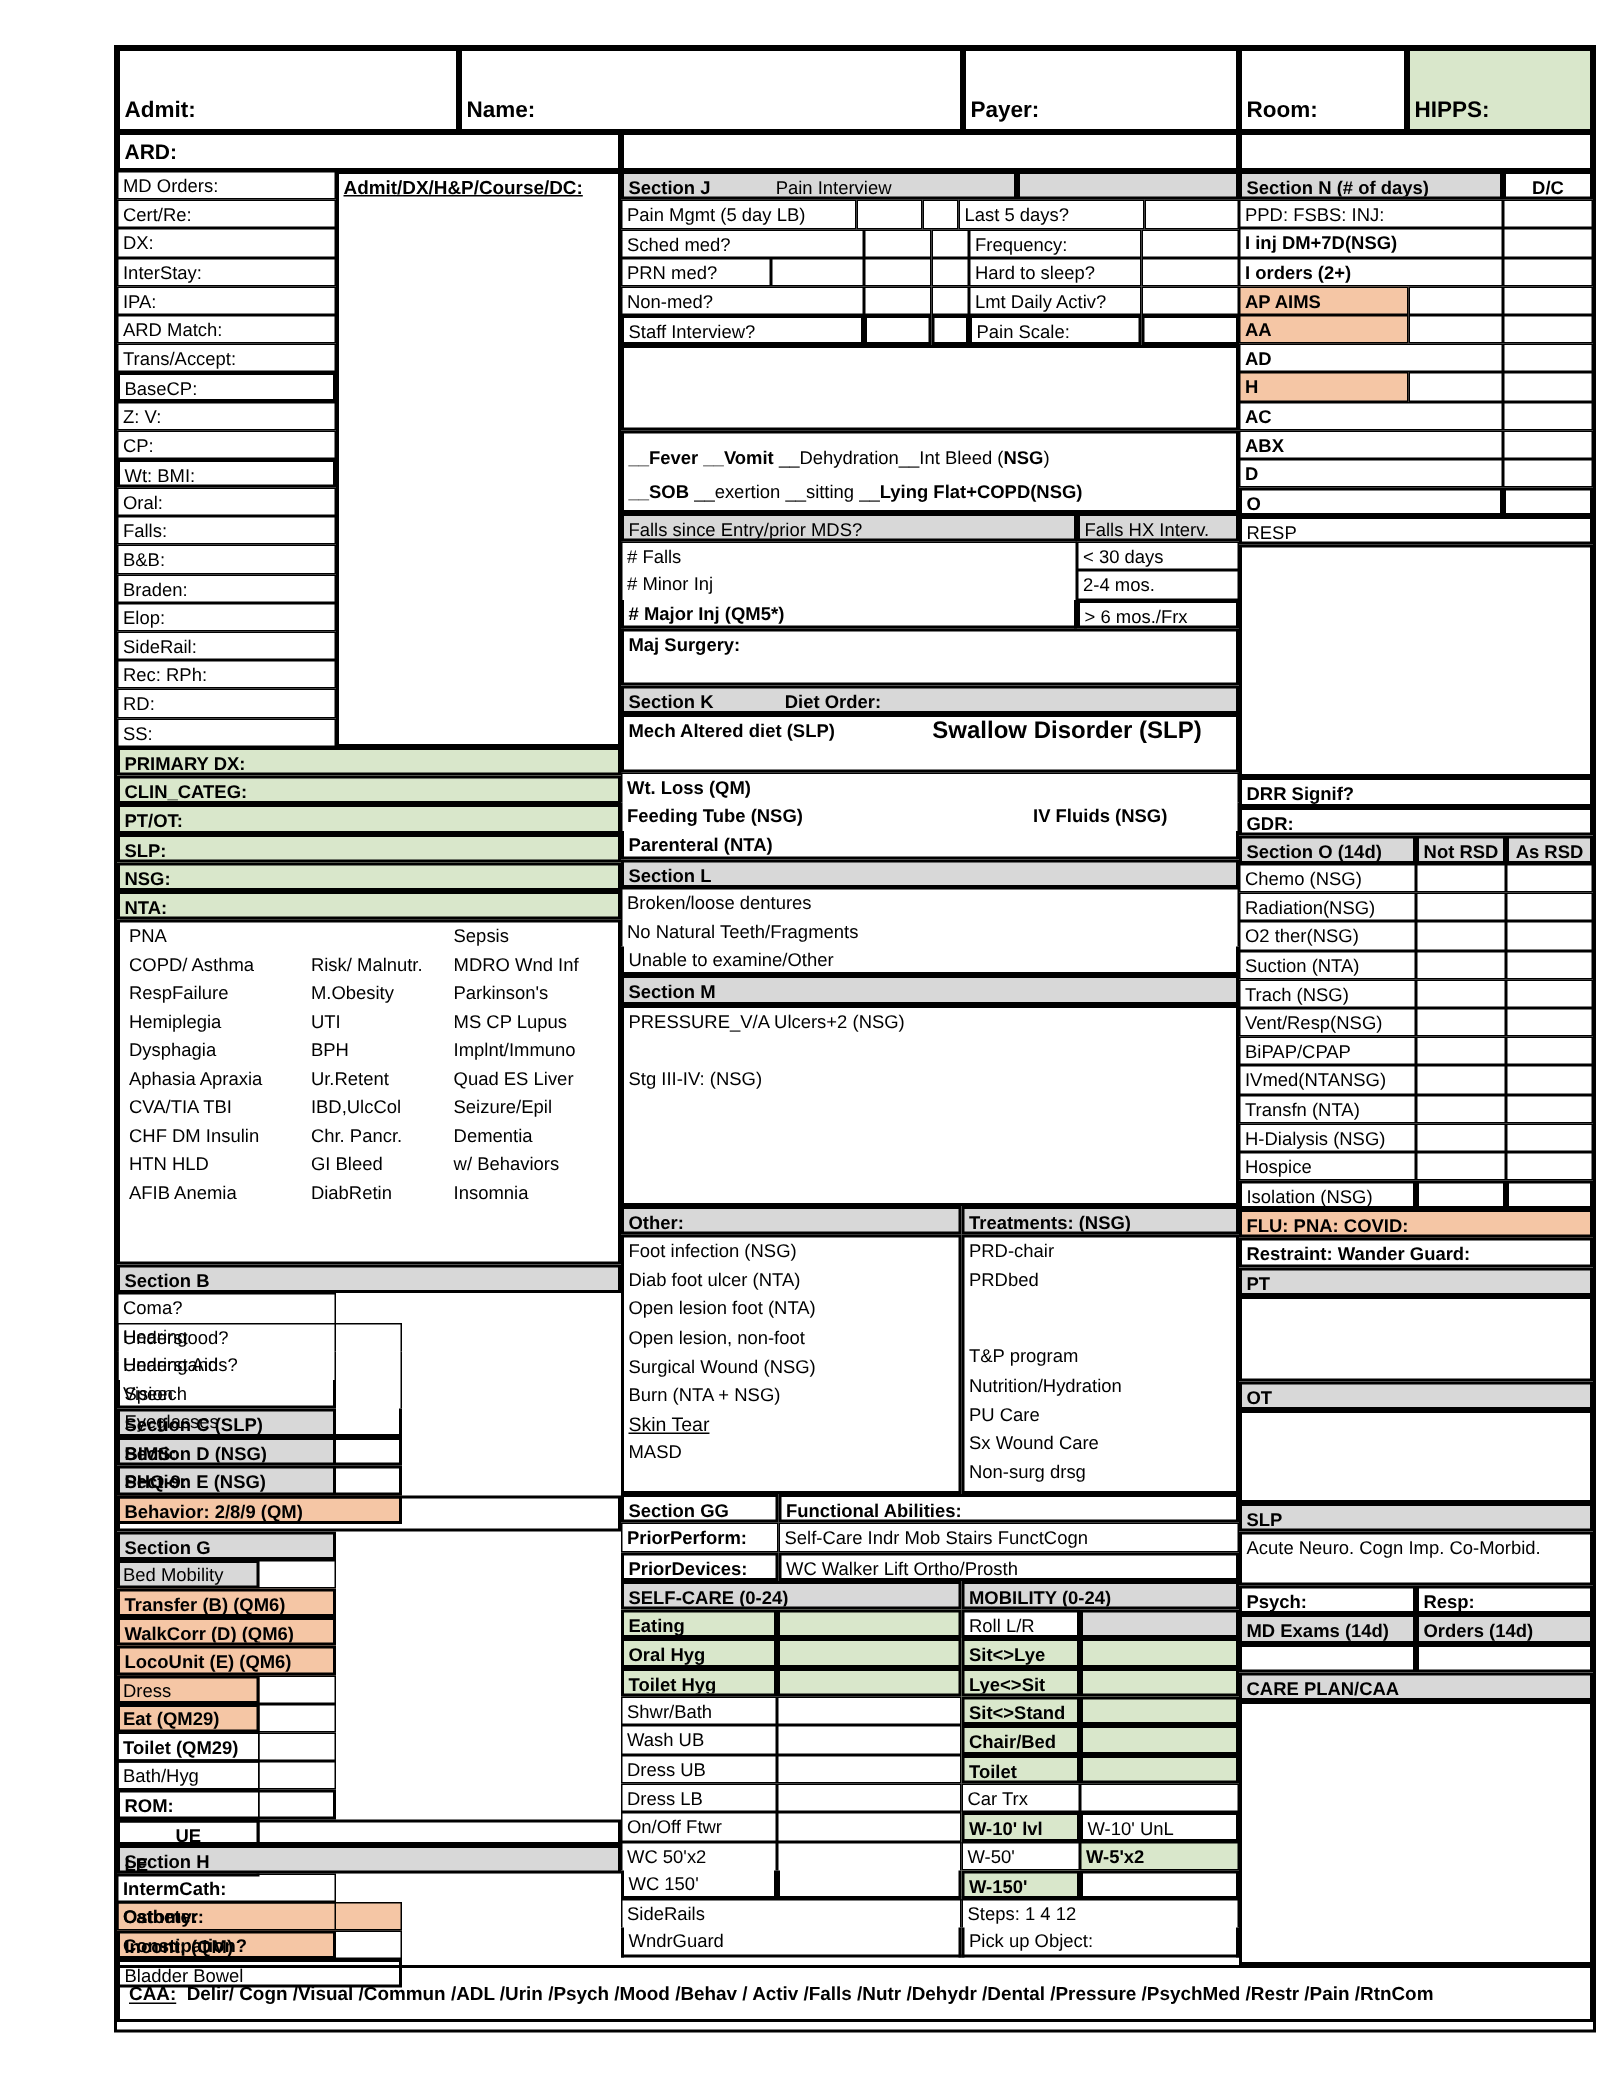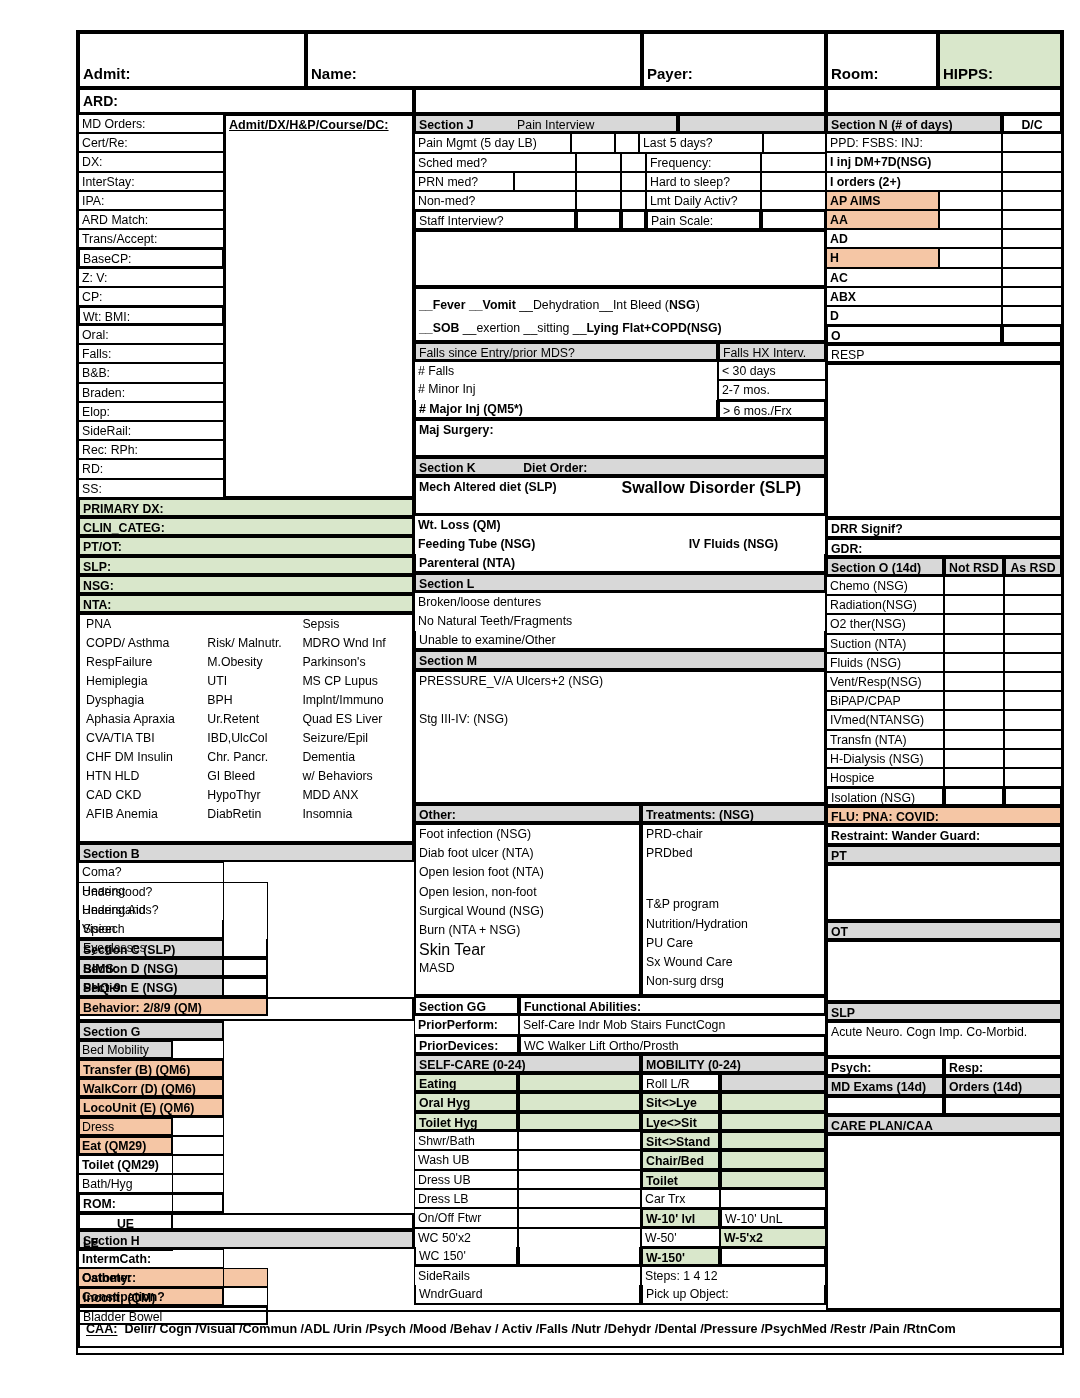--- a/index.html
+++ b/index.html
@@ -241,25 +241,20 @@
           <div class="c nta-a">CHF      DM  Insulin</div>
           <div class="c nta-b">Chr. Pancr.</div>
           <div class="c nta-c">Dementia</div>
         </div>
         <div class="nta-row">
           <div class="c nta-a">HTN        HLD</div>
           <div class="c nta-b">GI Bleed</div>
           <div class="c nta-c">w/ Behaviors</div>
         </div>
         <div class="nta-row">
-          <div class="c nta-a">CAD        CKD</div>
-          <div class="c nta-b">HypoThyr</div>
-          <div class="c nta-c">MDD       ANX</div>
-        </div>
-        <div class="nta-row">
           <div class="c nta-a">AFIB        Anemia</div>
           <div class="c nta-b">DiabRetin</div>
           <div class="c nta-c">Insomnia</div>
         </div>
       </div>
 
       <div class="lrow">
         <div class="c thick gy b" style="width:336px;height:19.2px;">Section B</div>
       </div>
       <div class="lrow">
@@ -425,21 +420,21 @@
       <div class="r mrow">
         <div class="c thick gy" style="width:304px;">Falls since Entry/prior MDS?</div>
         <div class="c thick gy" style="width:108px;">Falls HX Interv.</div>
       </div>
       <div class="r mrow">
         <div class="c" style="width:304px;border-bottom:none;"># Falls</div>
         <div class="c" style="width:108px;">&lt; 30 days</div>
       </div>
       <div class="r mrow">
         <div class="c" style="width:304px;border-bottom:none;border-top:none;"># Minor Inj</div>
-        <div class="c" style="width:108px;">2-7 mos.</div>
+        <div class="c" style="width:108px;">2-4 mos.</div>
       </div>
       <div class="r mrow">
         <div class="c b thick" style="width:304px;border-top:none;"># Major Inj (QM5*)</div>
         <div class="c thick" style="width:108px;">&gt; 6 mos./Frx</div>
       </div>
       <div class="c thick b" style="width:412px;height:38px;"><span>Maj Surgery:</span></div>
 
       <div class="r mrow">
         <div class="c thick gy" style="width:412px;">
           <span class="b">Section K</span>
@@ -495,21 +490,21 @@
         <div class="c thick gy b" style="width:185px;">Treatments: (NSG)</div>
       </div>
       <div class="r">
         <div class="c thick" style="width:227px;height:173px;padding:0 3px;">
           <div style="font-size:12.3px;line-height:19.2px;">Foot infection          (NSG)</div>
           <div style="font-size:12.3px;line-height:19.2px;">Diab foot ulcer (NTA)</div>
           <div style="font-size:12.3px;line-height:19.2px;">Open lesion foot (NTA)</div>
           <div style="font-size:12.3px;line-height:19.2px;">Open lesion, non-foot</div>
           <div style="font-size:12.3px;line-height:19.2px;">Surgical Wound (NSG)</div>
           <div style="font-size:12.3px;line-height:19.2px;">Burn (NTA + NSG)</div>
-          <div style="font-size:16px;line-height:19.2px;">Skin Tear</div>
+          <div style="font-size:13px;line-height:19.2px;text-decoration:underline;">Skin Tear</div>
           <div style="font-size:12.3px;line-height:19.2px;">MASD</div>
         </div>
         <div class="c thick" style="width:185px;height:173px;padding:0 3px;">
           <div style="font-size:12.3px;line-height:19.2px;">PRD-chair</div>
           <div style="font-size:12.3px;line-height:19.2px;">PRDbed</div>
           <div style="font-size:12.3px;line-height:19.2px;margin-top:32px;">T&amp;P program</div>
           <div style="font-size:12.3px;line-height:19.2px;">Nutrition/Hydration</div>
           <div style="font-size:12.3px;line-height:19.2px;">PU Care</div>
           <div style="font-size:12.3px;line-height:19.2px;">Sx Wound Care</div>
           <div style="font-size:12.3px;line-height:19.2px;">Non-surg drsg</div>
@@ -691,21 +686,21 @@
         <div class="c" style="width:118px;">O2 ther(NSG)</div>
         <div class="c" style="width:60px;"></div>
         <div class="c" style="width:58px;"></div>
       </div>
       <div class="r rrow">
         <div class="c" style="width:118px;">Suction (NTA)</div>
         <div class="c" style="width:60px;"></div>
         <div class="c" style="width:58px;"></div>
       </div>
       <div class="r rrow">
-        <div class="c" style="width:118px;">Fluids (NSG)</div>
+        <div class="c" style="width:118px;">Trach (NSG)</div>
         <div class="c" style="width:60px;"></div>
         <div class="c" style="width:58px;"></div>
       </div>
       <div class="r rrow">
         <div class="c" style="width:118px;">Vent/Resp(NSG)</div>
         <div class="c" style="width:60px;"></div>
         <div class="c" style="width:58px;"></div>
       </div>
       <div class="r rrow">
         <div class="c" style="width:118px;">BiPAP/CPAP</div>

